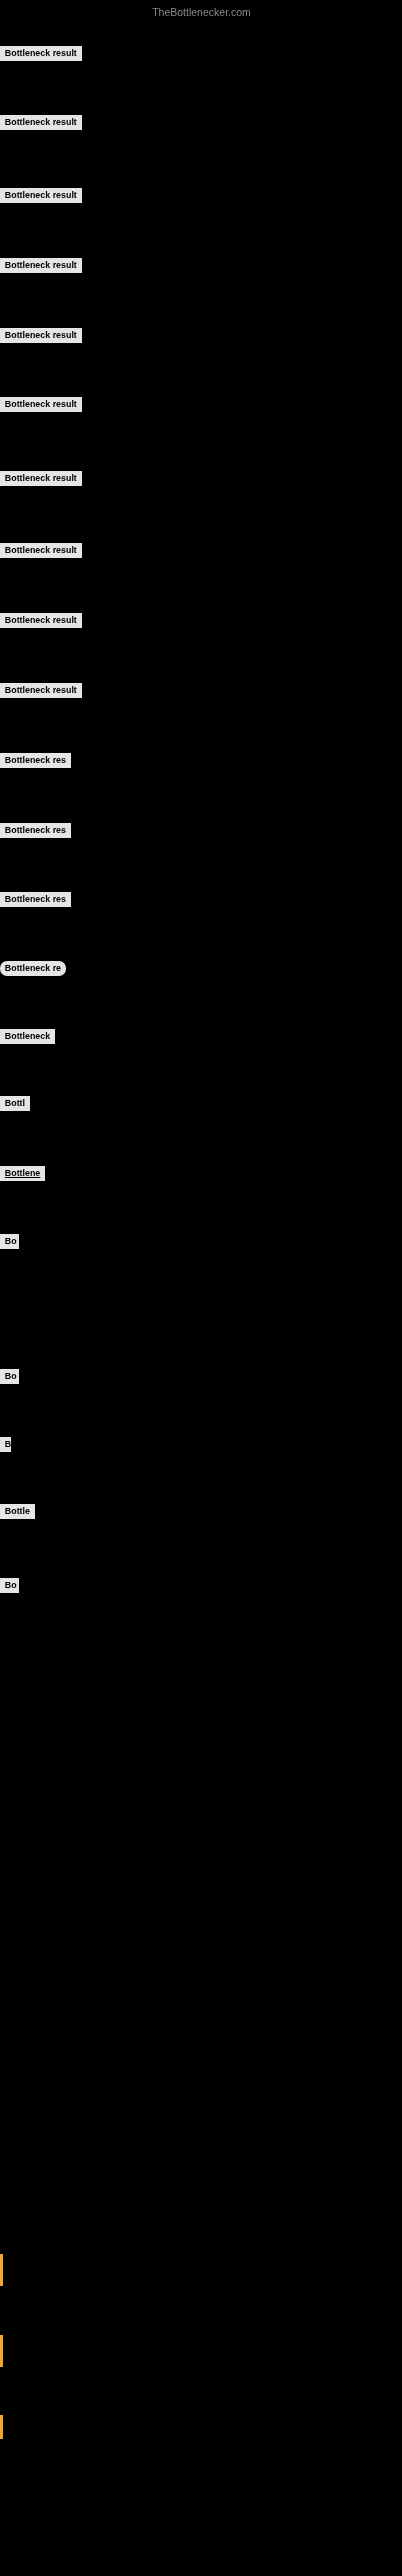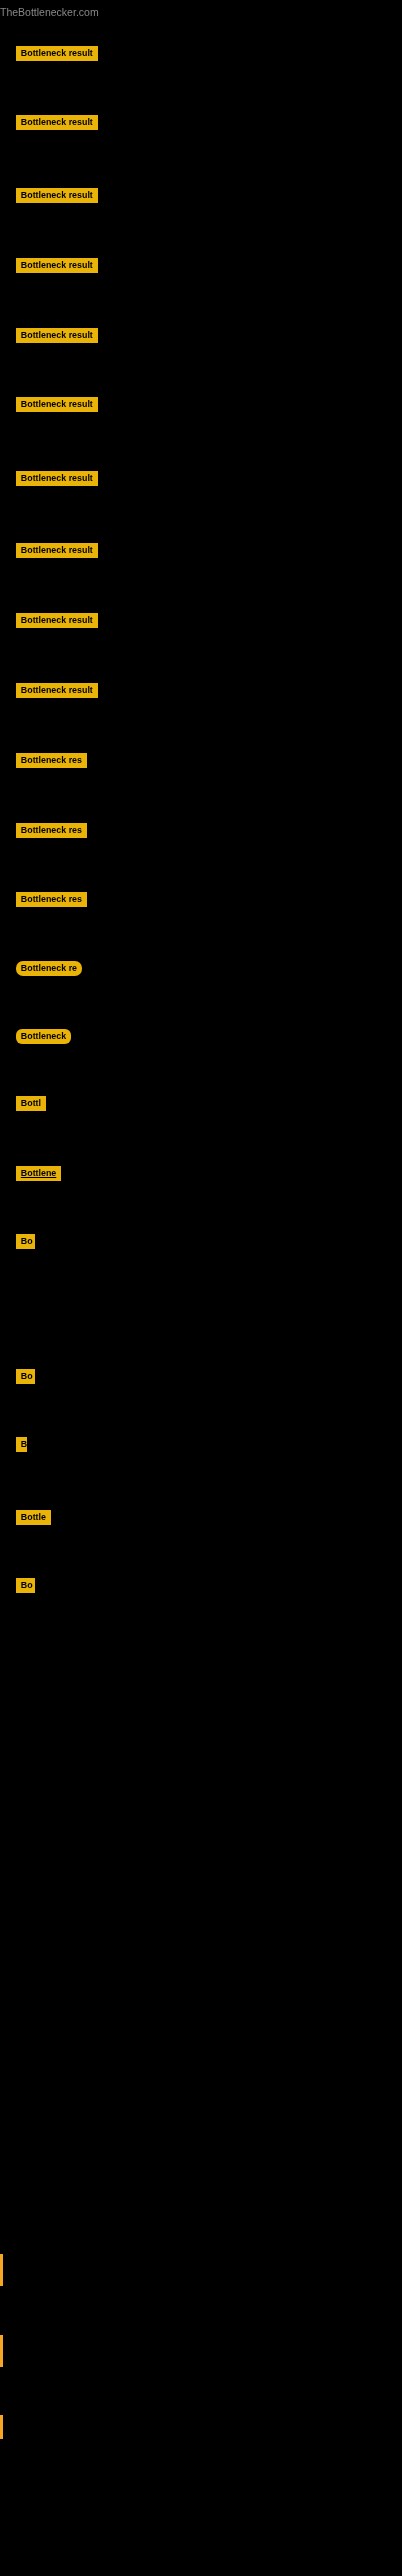--- a/index.html
+++ b/index.html
@@ -10,38 +10,39 @@
 
     body {
       background-color: #000000;
       width: 403px;
       min-height: 2576px;
       font-family: Arial, sans-serif;
       position: relative;
     }
 
     .site-title {
+      text-align: center;
       color: #888888;
       font-size: 10.5px;
       padding: 6.4px 0 3.2px 0;
       position: absolute;
       top: 0;
       left: 0;
       right: 0;
     }
 
     .bottleneck-badge {
-      background-color: #eab308;
+      background-color: #e5e5e5;
       color: #000000;
       font-size: 8.9px;
       font-weight: bold;
       padding: 2.4px 4.8px;
       display: inline-block;
       position: absolute;
-      left: 16px;
+      left: 0;
       white-space: nowrap;
       overflow: hidden;
     }
 
     .vertical-bar {
       background-color: #F5A623;
       position: absolute;
       left: 0;
       width: 3.2px;
     }
@@ -59,27 +60,27 @@
     <div class="bottleneck-badge" style="top: 328px; max-width: 97px;">Bottleneck result</div>
     <div class="bottleneck-badge" style="top: 397px; max-width: 93px;">Bottleneck result</div>
     <div class="bottleneck-badge" style="top: 471px; max-width: 90px;">Bottleneck result</div>
     <div class="bottleneck-badge" style="top: 543px; max-width: 91px;">Bottleneck result</div>
     <div class="bottleneck-badge" style="top: 613px; max-width: 95px;">Bottleneck result</div>
     <div class="bottleneck-badge" style="top: 683px; max-width: 93px;">Bottleneck result</div>
     <div class="bottleneck-badge" style="top: 753px; max-width: 81px;">Bottleneck res</div>
     <div class="bottleneck-badge" style="top: 823px; max-width: 77px;">Bottleneck res</div>
     <div class="bottleneck-badge" style="top: 892px; max-width: 76px;">Bottleneck res</div>
     <div class="bottleneck-badge" style="top: 961px; max-width: 71px; border-radius: 7px;">Bottleneck re</div>
-    <div class="bottleneck-badge" style="top: 1029px; max-width: 58px; border-radius: 6px;">Bottleneck</div>
+    <div class="bottleneck-badge" style="top: 1029px; max-width: 58px;">Bottleneck</div>
     <div class="bottleneck-badge" style="top: 1096px; max-width: 35px;">Bottl</div>
     <div class="bottleneck-badge" style="top: 1166px; max-width: 48px; text-decoration: underline;">Bottlene</div>
     <div class="bottleneck-badge" style="top: 1234px; max-width: 19.3px;">Bo</div>
     <div class="bottleneck-badge" style="top: 1369px; max-width: 19.3px;">Bo</div>
     <div class="bottleneck-badge" style="top: 1437px; max-width: 11.3px;">B</div>
-    <div class="bottleneck-badge" style="top: 1504px; max-width: 40px; margin-top: 6px;">Bottle</div>
+    <div class="bottleneck-badge" style="top: 1504px; max-width: 40px;">Bottle</div>
     <div class="bottleneck-badge" style="top: 1578px; max-width: 19.3px;">Bo</div>
   </div>
 <div id="bars-container">
     <div class="vertical-bar" style="top: 2254px; height: 32px;"></div>
     <div class="vertical-bar" style="top: 2335px; height: 32px;"></div>
     <div class="vertical-bar" style="top: 2415px; height: 24px;"></div>
   </div>
 
 
 </body></html>

